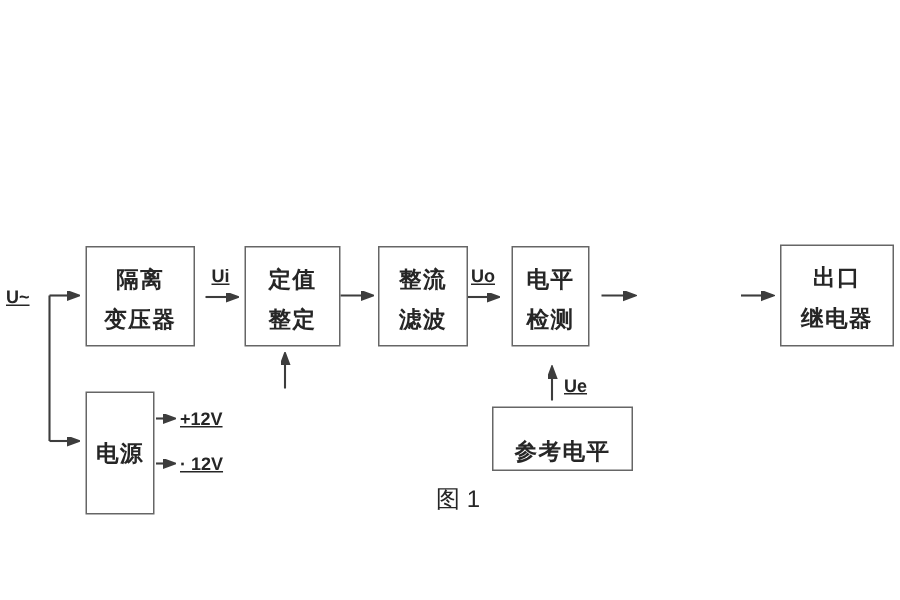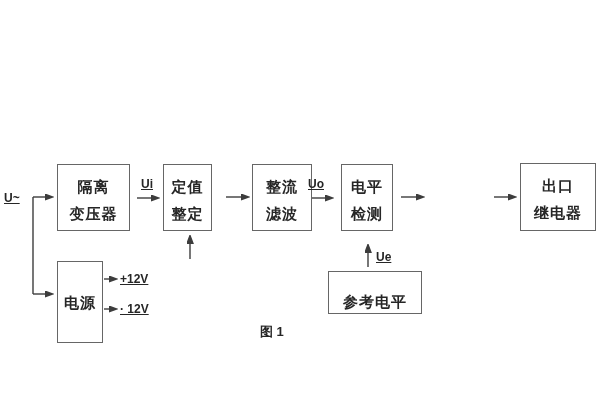--- a/index.html
+++ b/index.html
@@ -41,24 +41,24 @@
     color:var(--text);
     font-size:12px;
     font-weight:700;
     line-height:16px;
     white-space:nowrap;
     text-decoration:underline;
   }
   .caption{
     position:absolute;
     left:260px;top:287px;width:60px;
-    text-align:left;
+    text-align:right;
     color:var(--text);
-    font-size:13px;
-    font-weight:700;
+    font-size:16px;
+    font-weight:400;
   }
 </style>
 </head>
 <body>
 
 <div class="canvas">
 
   <svg class="wires" viewBox="0 0 600 400" xmlns="http://www.w3.org/2000/svg">
     <defs>
       <marker id="ah" markerUnits="userSpaceOnUse" markerWidth="9" markerHeight="8" refX="7.5" refY="3" orient="auto">
@@ -77,21 +77,21 @@
     <path d="M368 231 V209" marker-end="url(#ah)"></path>
     <path d="M104 243 H116" marker-end="url(#ah)"></path>
     <path d="M104 273 H116" marker-end="url(#ah)"></path>
   </svg>
 
   <div class="block" style="left:57px;top:128px;width:73px;height:67px">
     <span>隔离</span>
     <span>变压器</span>
   </div>
 
-  <div class="block" style="left:163px;top:128px;width:49px;height:67px">
+  <div class="block" style="left:163px;top:128px;width:64px;height:67px">
     <span>定值</span>
     <span>整定</span>
   </div>
 
   <div class="block" style="left:252px;top:128px;width:60px;height:67px">
     <span>整流</span>
     <span>滤波</span>
   </div>
 
   <div class="block" style="left:341px;top:128px;width:52px;height:67px">
@@ -109,20 +109,20 @@
     <span>电源</span>
   </div>
 
 
   <div class="block" style="left:328px;top:235px;width:94px;height:43px;padding-top:17px">
     <span>参考电平</span>
   </div>
 
   <div class="sig" style="left:4px;top:154px">U~</div>
   <div class="sig" style="left:134px;top:140px;width:26px;text-align:center">Ui</div>
-  <div class="sig" style="left:308px;top:140px;width:28px;">Uo</div>
+  <div class="sig" style="left:308px;top:140px;width:28px;text-align:center">Uo</div>
   <div class="sig" style="left:376px;top:213px">Ue</div>
   <div class="sig" style="left:120px;top:235px">+12V</div>
   <div class="sig" style="left:120px;top:265px">· 12V</div>
 
   <div class="caption">图 1</div>
 
 </div>
 
 </body></html>

